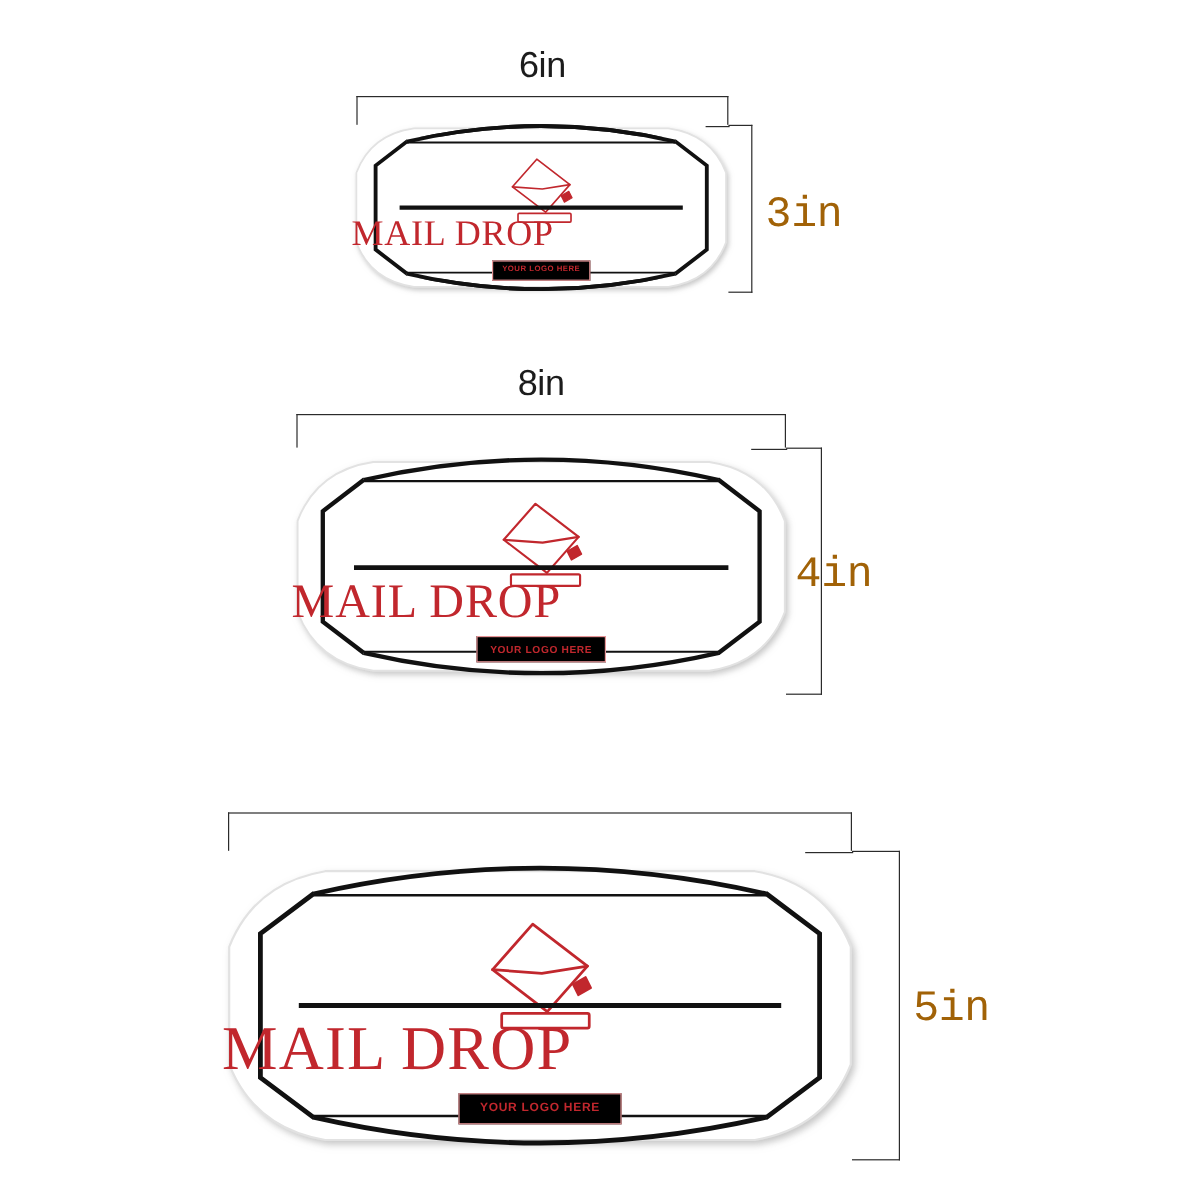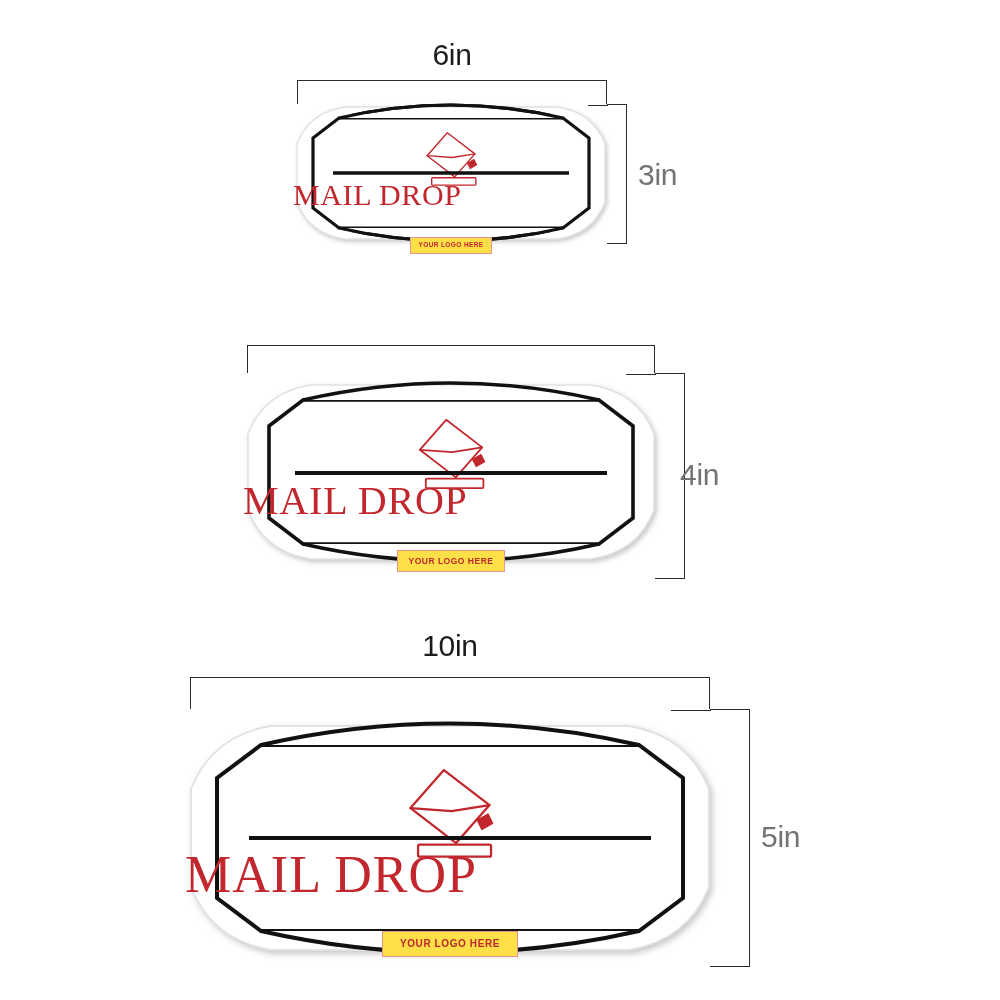--- a/index.html
+++ b/index.html
@@ -47,25 +47,25 @@
 
   
   .height-bracket {
     position: absolute;
     border-right: 1.6px solid #2b2b2b;
     border-top: 1.6px solid #2b2b2b;
     border-bottom: 1.6px solid #2b2b2b;
   }
   .height-label {
     position: absolute;
-    font-size: 30px;
-    color: #737373;
+    font-size: 36px;
+    color: #a16207;
     letter-spacing: -0.3px;
     white-space: nowrap;
-    font-family: Liberation Sans, sans-serif;
+    font-family: Liberation Mono, monospace;
   }
 
   
   .sign {
     position: absolute;
   }
   .sign svg { display: block; width: 100%; height: 100%; overflow: visible; }
 
   
   .sign-content {
@@ -87,22 +87,21 @@
     line-height: 1;
   }
   .logo-box {
     position: absolute;
     left: 50%;
     transform: translateX(-50%);
     border: 1.5px solid #E79497;
     display: flex;
     align-items: center;
     justify-content: center;
-    background: #fde047;
-    margin-top: 20px;
+    background: #000000;
   }
   .logo-box span {
     color: #C1272D;
     font-family: "Liberation Sans", sans-serif;
     font-weight: bold;
     white-space: nowrap;
     line-height: 1;
   }
 </style>
 </head>
@@ -153,28 +152,29 @@
       <div class="maildrop-text" style="top:86px; font-size:30px;">MAIL DROP</div>
       <div class="logo-box" style="top:123px; width:82px; height:17px;">
         <span style="font-size:6.5px; letter-spacing:0.06em;">YOUR LOGO HERE</span>
       </div>
     </div>
   </div>
 </div>
 
 <div class="size-group" style="left:0; top:0; width:1000px; height:620px;">
 
+  <div class="width-label" style="left:247px; top:303px; width:408px;">8in</div>
 
   <div class="width-bracket" style="left:247px; top:345px; width:408px; height:28px;">
     <div class="step" style="top:28px; width:30px;"></div>
   </div>
 
   <div class="height-bracket" style="left:655px; top:373px; width:30px; height:206px;"></div>
 
-  <div class="height-label" style="left:680px; top:458px;">4in</div>
+  <div class="height-label" style="left:663px; top:458px;">4in</div>
 
   <div class="sign" style="left:243px; top:368px; width:416px; height:208px;">
     <svg viewBox="0 0 416 208" preserveAspectRatio="none" aria-hidden="true">
       <defs>
         <filter id="shadow-m" x="-20%" y="-20%" width="140%" height="140%">
           <feDropShadow dx="2" dy="2.5" stdDeviation="2.6" flood-color="#999" flood-opacity="0.55"></feDropShadow>
         </filter>
       </defs>
       <path d="M 68 17 L 348 17 Q 395 24 411 66 L 411 142 Q 395 184 348 191 L 68 191 Q 21 184 5 142 L 5 66 Q 21 24 68 17 Z" fill="#ffffff" stroke="#e2e2e2" stroke-width="1.6" filter="url(#shadow-m)"></path>
       <path d="M 60 32 L 356 32 L 390 58 L 390 150 L 356 176 L 60 176 L 26 150 L 26 58 Z" fill="none" stroke="#111111" stroke-width="3.6" stroke-linejoin="miter"></path>
@@ -197,21 +197,20 @@
       <div class="maildrop-text" style="top:113px; font-size:40px;">MAIL DROP</div>
       <div class="logo-box" style="top:162px; width:108px; height:22px;">
         <span style="font-size:8.5px; letter-spacing:0.06em;">YOUR LOGO HERE</span>
       </div>
     </div>
   </div>
 </div>
 
 <div class="size-group" style="left:0; top:0; width:1000px; height:1000px;">
 
-  <div class="width-label" style="left:190px; top:629px; width:520px;">10in</div>
 
   <div class="width-bracket" style="left:190px; top:677px; width:520px; height:32px;">
     <div class="step" style="top:32px; width:40px;"></div>
   </div>
 
   <div class="height-bracket" style="left:710px; top:709px; width:40px; height:258px;"></div>
 
   <div class="height-label" style="left:761px; top:820px;text-align:center;">5in</div>
 
   <div class="sign" style="left:185px; top:706px; width:530px; height:264px;">

